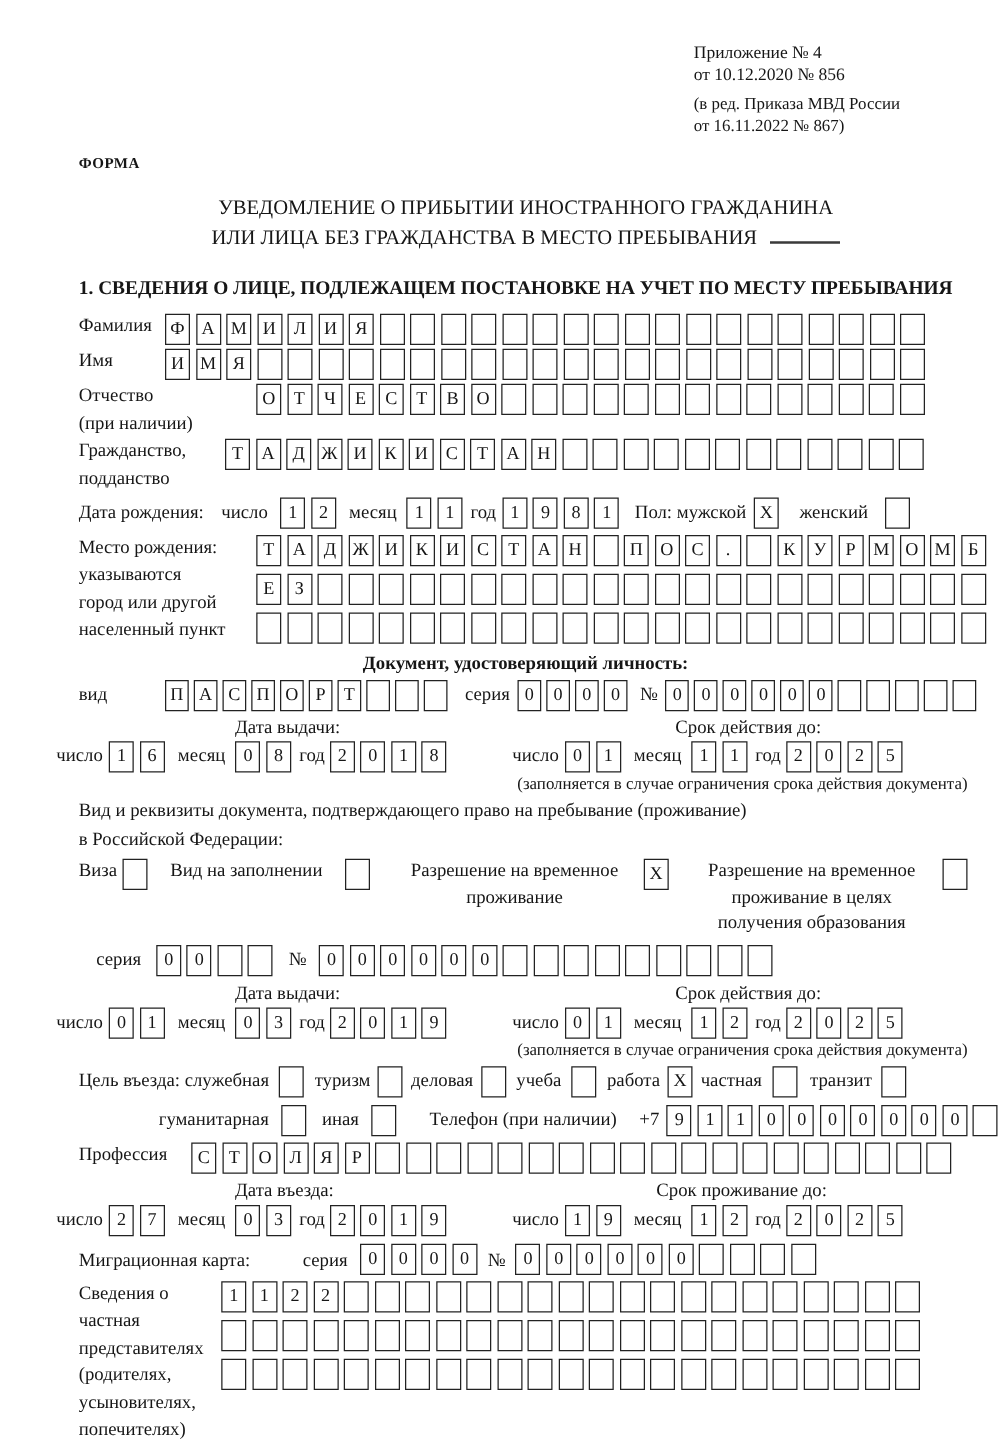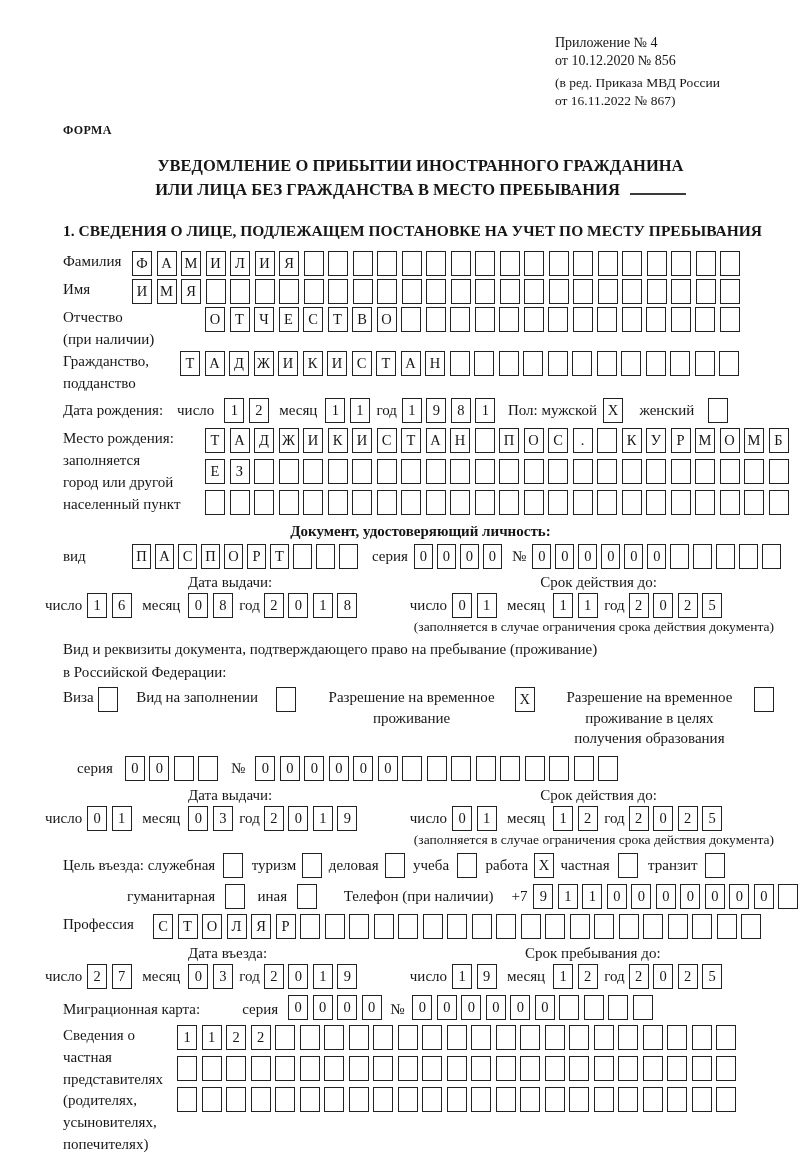--- a/index.html
+++ b/index.html
@@ -2,21 +2,21 @@
 <html><head>
 <meta charset="utf-8">
 <style>
   * { box-sizing: border-box; margin: 0; padding: 0; }
   html,body { background:#fff; }
   body { width:800px; font-family:"Liberation Serif","DejaVu Serif",serif; color:#161616; }
   .page { width:800px; height:1163px; padding:34px 22px 0 63px; position:relative; overflow:hidden; background:#fff; }
   .hdr { margin-left:492px; font-size:14px; line-height:1.3; }
   .hdr-sub { margin-left:492px; font-size:13.5px; line-height:1.3; margin-top:4px; }
   .form-label { text-align:left; margin:14px 42px 0 0; font-weight:bold; font-size:12px; letter-spacing:.4px; }
-  .title { text-align:center; font-weight:bold; font-size:16.5px; line-height:1.45; margin-top:16px; }
+  .title { text-align:center; font-weight:normal; font-size:16.5px; line-height:1.45; margin-top:16px; }
   .title-underline { display:inline-block; width:56px; border-bottom:2.2px solid #3a3a3a; height:14px; margin-left:10px; }
   .sec { font-weight:bold; font-size:15.5px; margin-top:20px; }
   .row { display:flex; align-items:flex-start; margin-top:4px; }
   .lbl { font-size:15px; line-height:1.4; flex:0 0 auto; }
   .lblcol { flex:0 0 auto; font-size:15px; line-height:1.45; }
   .cells { display:flex; flex:0 0 auto; }
   .cell { width:20px; height:25px; border:1.6px solid #222; margin-right:4.5px;
           display:inline-flex; align-items:center; justify-content:center;
           font-size:14.5px; flex:0 0 auto; background:#fff; }
   .tight .cell { width:19px; margin-right:4px; }
@@ -203,21 +203,21 @@
       </span>
     <span class="lbl" style="margin-left:12px">женский</span>
     <span class="cells" style="margin-left:14px">
         <span class="cell"></span>
       </span>
   </div>
 
   <div class="row" style="margin-top:5px">
     <div class="lblcol" style="width:142px">
       <div>Место рождения:</div>
-      <div>заполняется</div>
+      <div>указываются</div>
       <div>город или другой</div>
       <div>населенный пункт</div>
     </div>
     <div class="stack">
       <span class="cells">
           <span class="cell">Т</span>
           <span class="cell">А</span>
           <span class="cell">Д</span>
           <span class="cell">Ж</span>
           <span class="cell">И</span>
@@ -552,21 +552,21 @@
         <span class="cell"></span>
         <span class="cell"></span>
         <span class="cell"></span>
         <span class="cell"></span>
         <span class="cell"></span>
       </span>
   </div>
 
   <div class="row" style="margin-top:6px">
     <span class="dh" style="margin-left:125px">Дата въезда:</span>
-    <span class="dh" style="margin-left:258px">Срок пребывания до:</span>
+    <span class="dh" style="margin-left:258px">Срок проживание до:</span>
   </div>
   <div class="row" style="margin-top:2px; align-items:center; margin-left:-18px">
     <span class="lbl">число</span>
     <span class="cells" style="margin-left:5px">
         <span class="cell">2</span>
         <span class="cell">7</span>
       </span>
     <span class="lbl" style="margin-left:6px">месяц</span>
     <span class="cells" style="margin-left:8px">
         <span class="cell">0</span>

